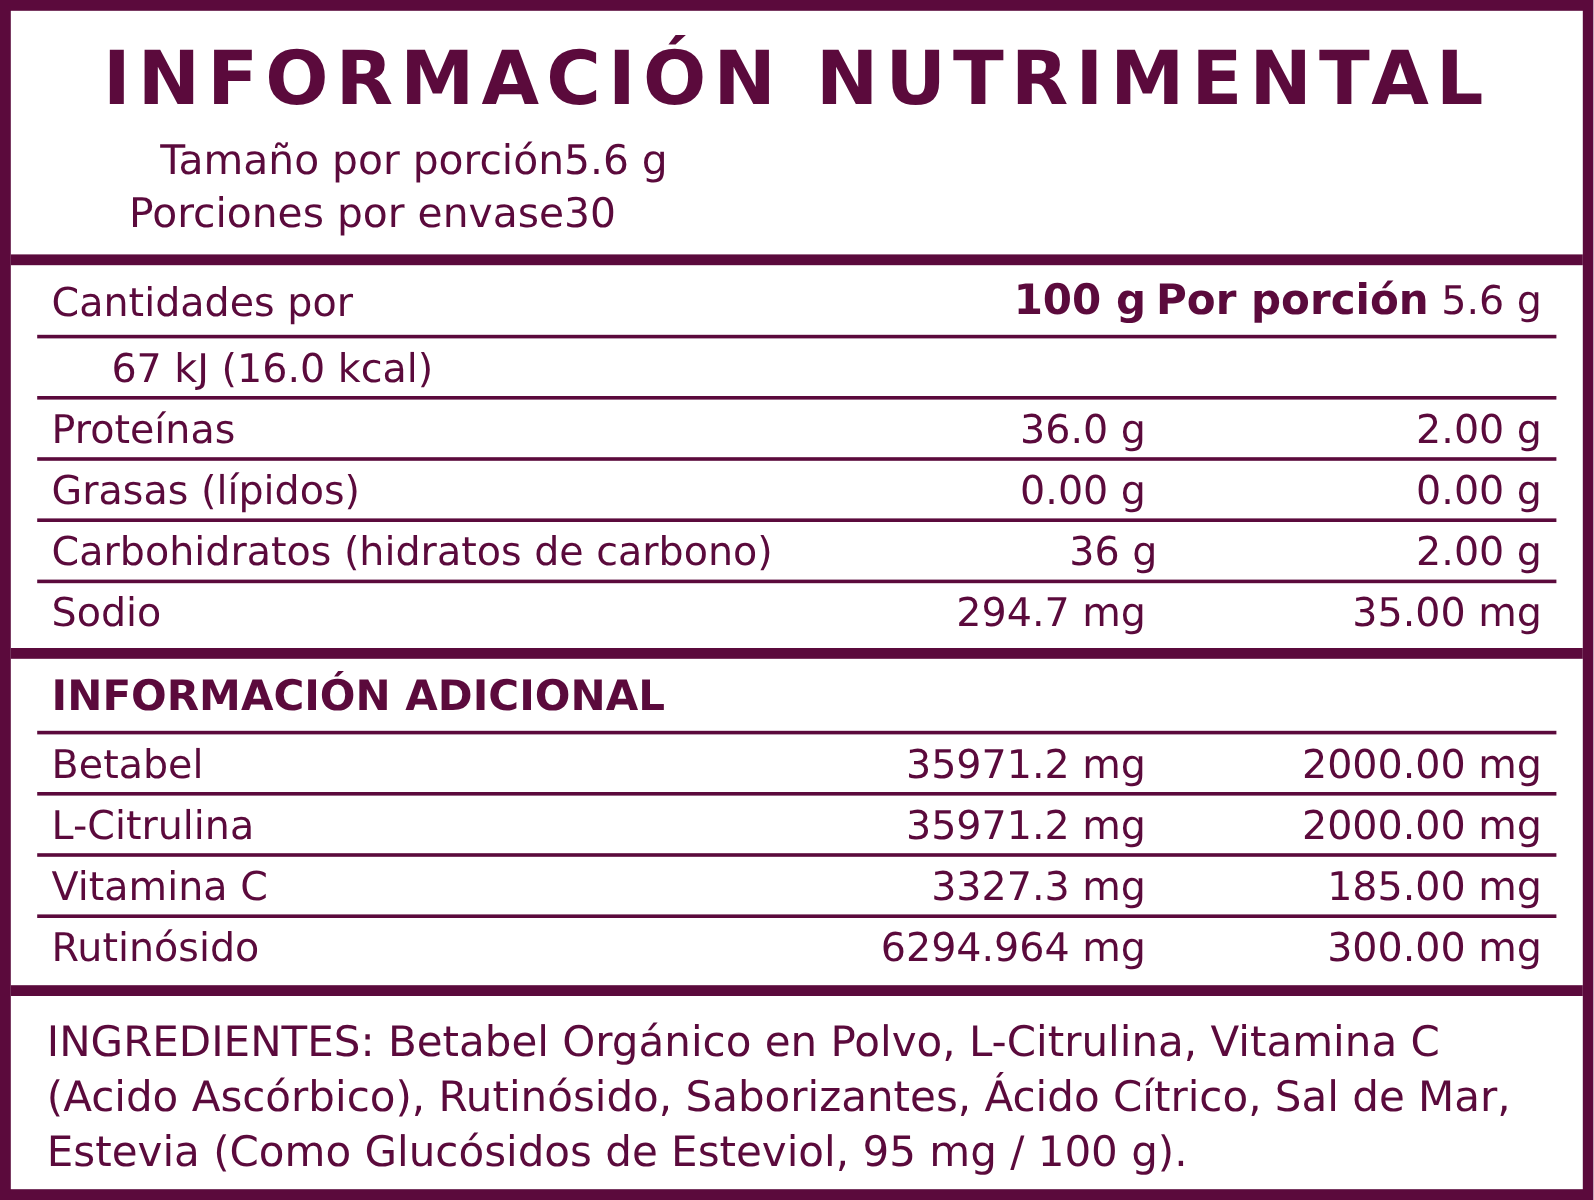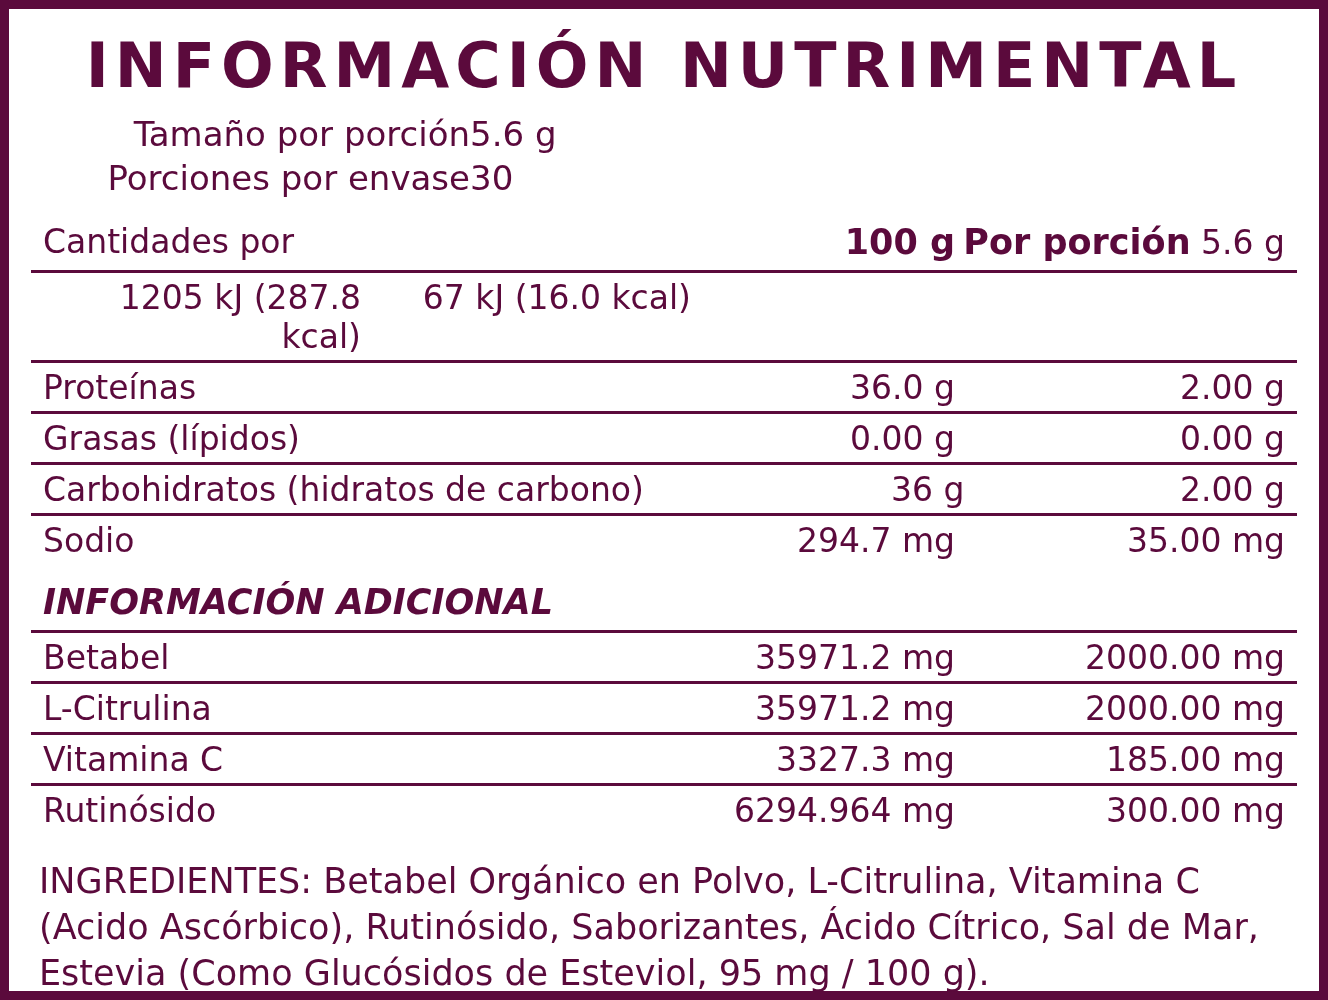--- a/index.html
+++ b/index.html
@@ -47,21 +47,21 @@
     text-align: right;
   }
   .serving-value {
     flex: none;
   }
   .table {
     padding: 0 22px;
   }
   .hdr {
     display: flex;
-    align-items: flex-start;
+    align-items: center;
     font-size: 33px;
     padding: 10px 0 8px 0;
   }
   .hdr .c-name {
     flex: 1 1 auto;
     padding-left: 12px;
   }
   .hdr .c-100 {
     width: 330px;
     text-align: right;
@@ -94,21 +94,20 @@
   }
   .row .c-por {
     width: 330px;
     text-align: right;
     padding-right: 12px;
   }
   .section-title {
     font-weight: bold;
     font-size: 35px;
     padding: 12px 0 8px 12px;
-    font-style: italic;
   }
   .ingredients {
     padding: 16px 11px 0 30px;
     font-size: 35px;
     line-height: 1.32;
   }
   .sep-line {
     height: 3px;
     background: #5B0A3C;
   }
@@ -139,21 +138,20 @@
 
   <div class="table">
     <div class="hdr">
       <span class="c-name">Cantidades por</span>
       <span class="c-100">100 g</span>
       <span class="c-por"><b>Por porción</b> <span>5.6 g</span></span>
     </div>
     <div class="sep-line"></div>
 
     <div class="row">
-      <span class="c-100">1205 kJ (287.8 kcal)</span>
       <span class="c-por">67 kJ (16.0 kcal)</span>
     </div>
     <div class="sep-line"></div>
 
     <div class="row">
       <span class="c-name">Proteínas</span>
       <span class="c-100">36.0 g</span>
       <span class="c-por">2.00 g</span>
     </div>
     <div class="sep-line"></div>

